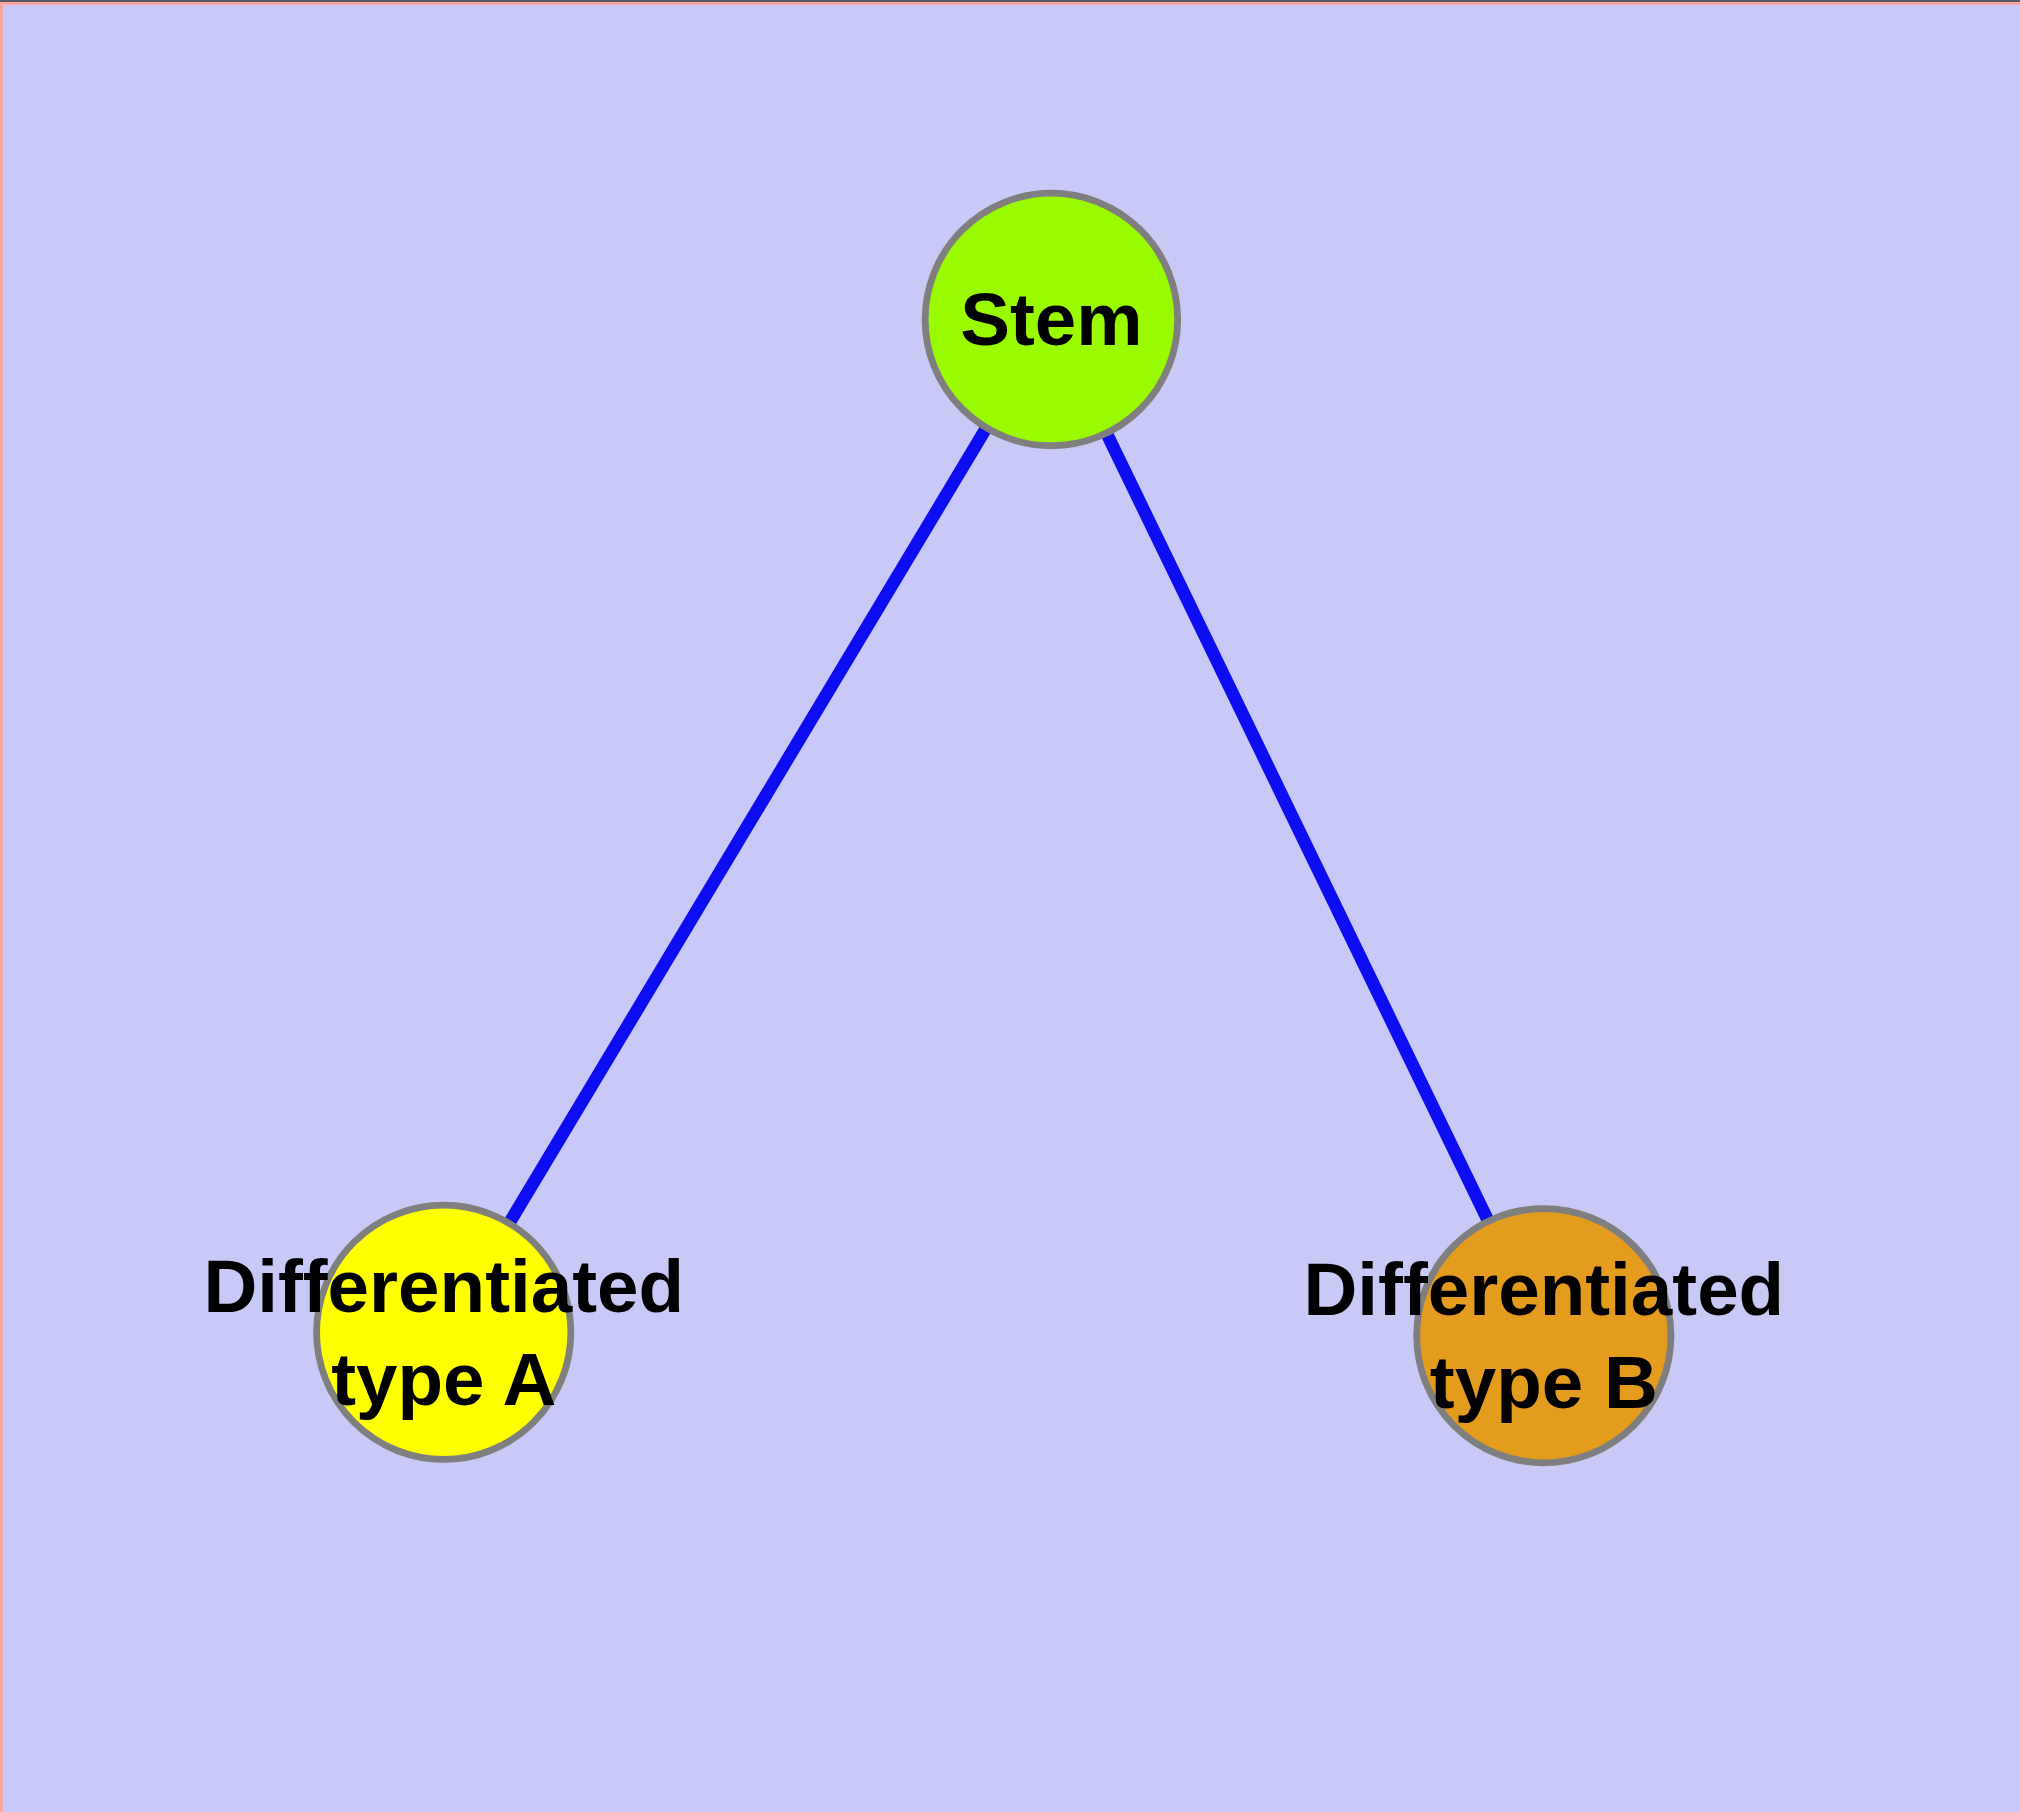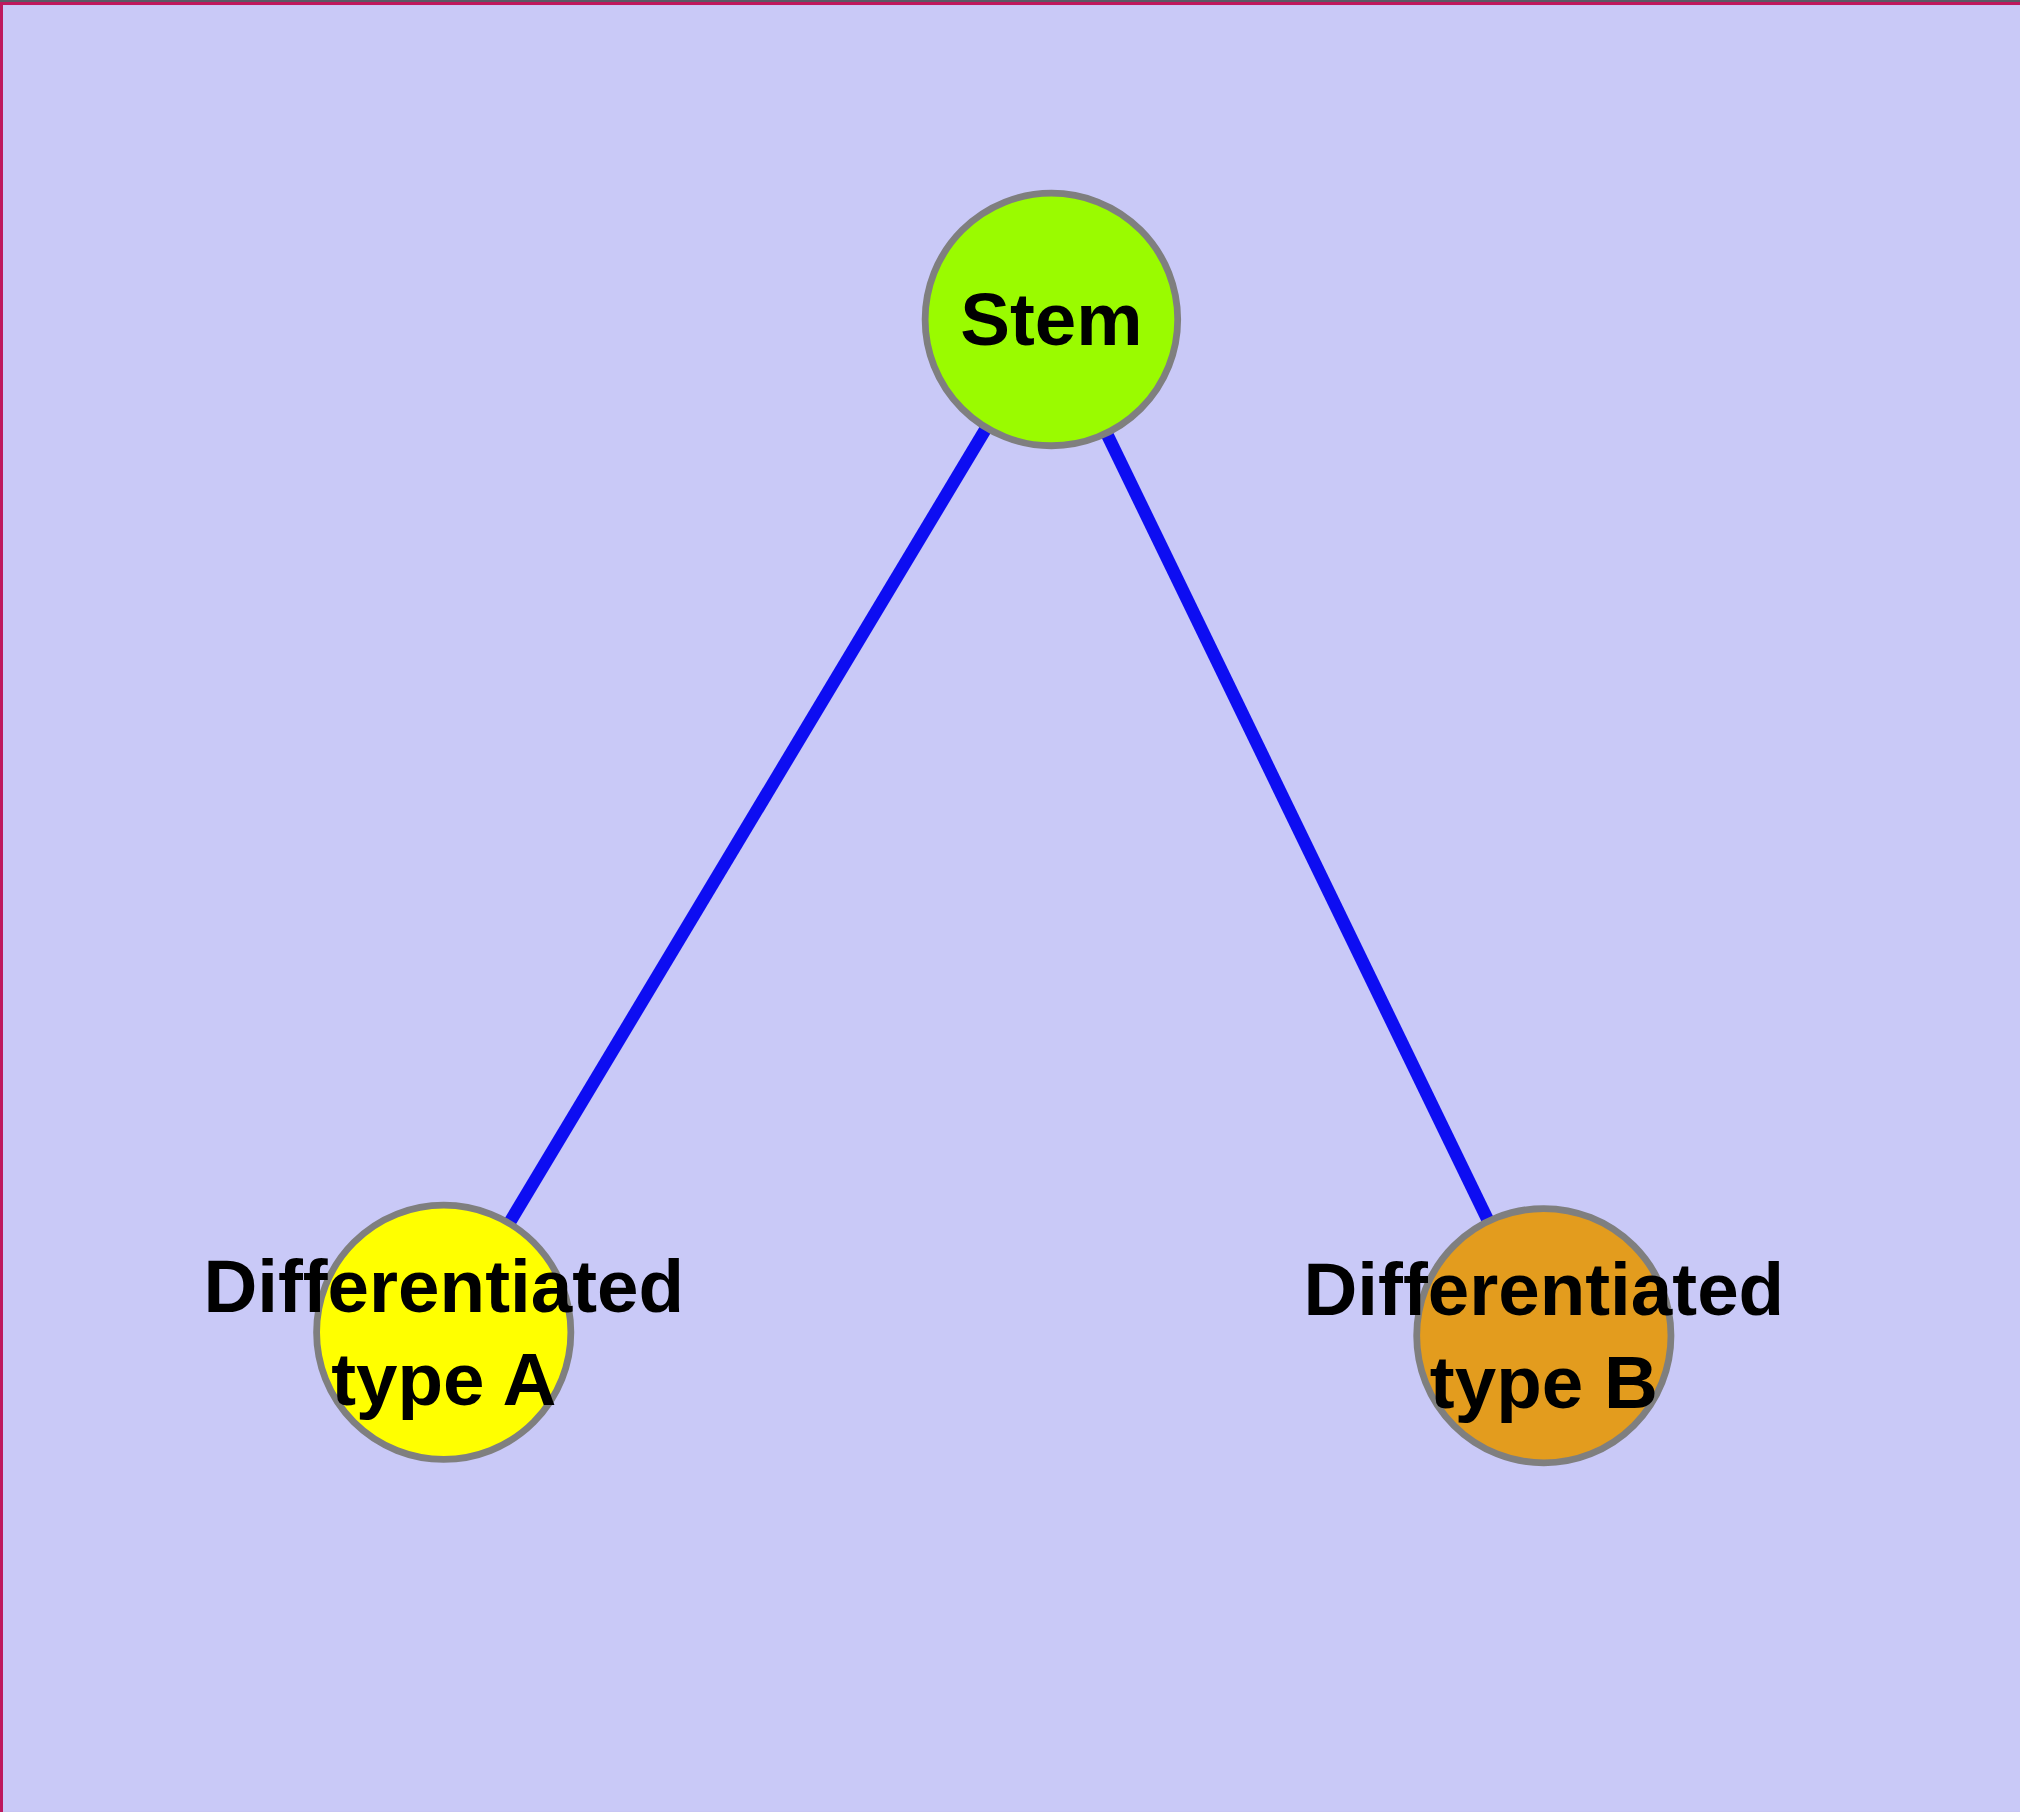--- a/index.html
+++ b/index.html
@@ -8,21 +8,21 @@
     width: 2021px;
     height: 1812px;
     overflow: hidden;
     font-family: "Liberation Sans", sans-serif;
   }
   .frame {
     position: relative;
     width: 2021px;
     height: 1812px;
     box-sizing: border-box;
-    background: #be185d;
+    background: #fca5a5;
   }
   .window-edge-line {
     position: absolute;
     top: 0; left: 0; right: 0;
     height: 1.7px;
     background: #5a5a64;
   }
   .canvas {
     position: absolute;
     top: 5.1px;

